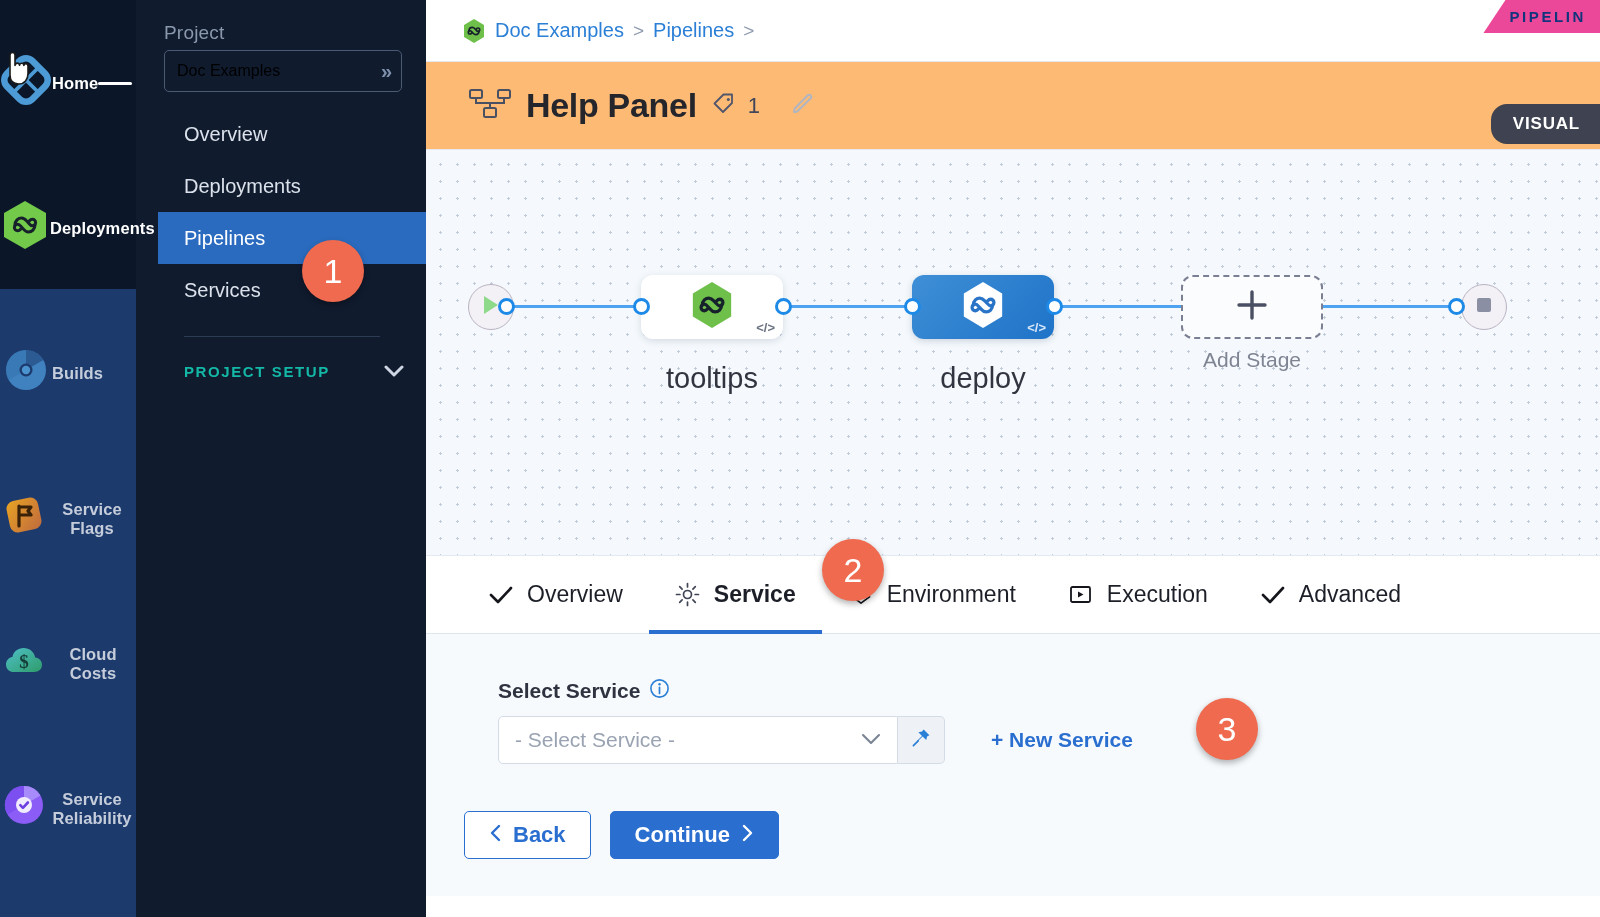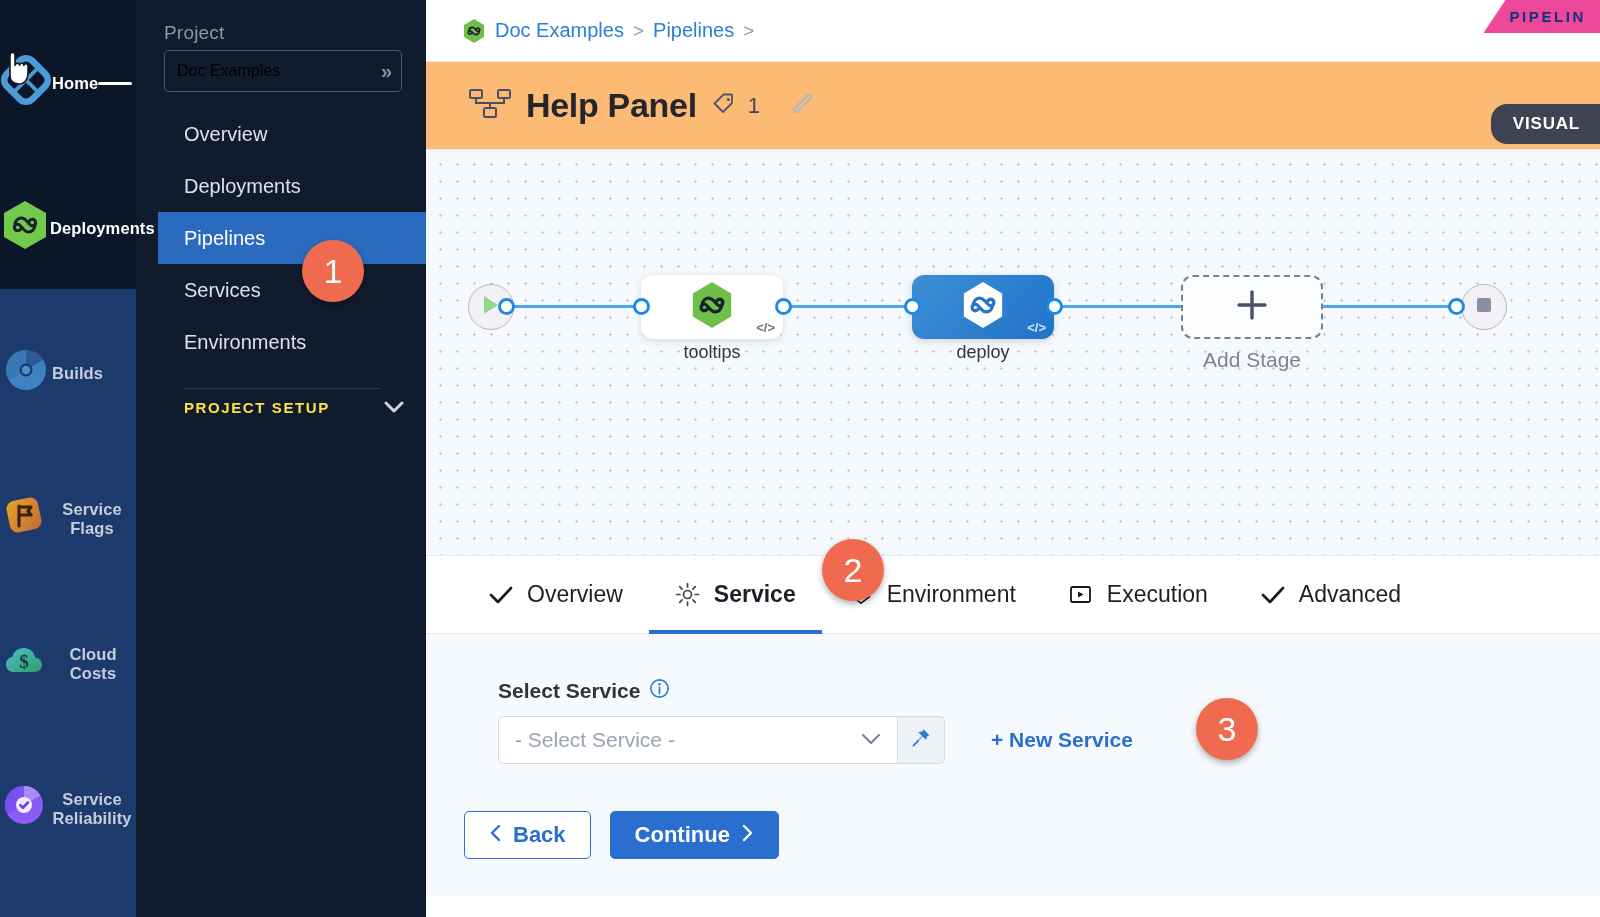--- a/index.html
+++ b/index.html
@@ -41,23 +41,23 @@
   }
   .proj-chev { color: #7e90ab; font-size: 20px; font-weight: bold; letter-spacing:-3px; }
   .nav { margin-top: 16px; }
   .nav-item {
     height: 52px; display: flex; align-items: center; padding-left: 48px;
     color: #dbe2ec; font-size: 20px; cursor: pointer; position: relative;
   }
   .nav-item.active { background: #2a6bbf; color: #fff; margin-left: 22px; padding-left: 26px; }
   .nav-div { height: 1px; background: #2c3b53; margin: 20px 46px 0 48px; }
   .setup {
-    margin-top: 10px; padding-left: 48px; padding-right: 22px;
+    margin-top: 26px; padding-left: 48px; padding-right: 22px;
     display: flex; align-items: center; justify-content: space-between;
-    color: #fde047; font-size: 15px; font-weight: bold; letter-spacing: 1.6px; cursor: pointer;
+    color: #14b8a6; font-size: 15px; font-weight: bold; letter-spacing: 1.6px; cursor: pointer;
   }
 
   
   .main { flex: 1 1 auto; height: 917px; background: #fff; position: relative; overflow: hidden; }
 
   .breadcrumb {
     height: 62px; display: flex; align-items: center; padding-left: 36px; gap: 9px;
     border-bottom: 1px solid #e6eaf0; background: #fff; position: relative;
   }
   .bc-link { color: #2b7fd6; font-size: 20px; cursor: pointer; }
@@ -107,22 +107,22 @@
     position: absolute; top: 125px; width: 142px; height: 64px; border-radius: 12px;
     display: flex; align-items: center; justify-content: center; z-index: 3;
   }
   .stage-white { background: #fff; box-shadow: 0 2px 7px rgba(40,60,90,.16); }
   .stage-blue { background: linear-gradient(135deg,#3e8fd6 0%,#1f73c8 100%); box-shadow: 0 2px 7px rgba(40,60,90,.2); }
   .stage-add {
     background: #fbfcfe; border: 2.6px dashed #7b7f93; box-shadow: none;
   }
   .code-mark { position: absolute; right: 8px; bottom: 4px; font-size: 13px; font-weight: bold; }
   .stage-label {
-    position: absolute; top: 192px; width: 220px; text-align: center;
-    font-size: 18px; color: #32353f;
+    position: absolute; top: 212px; width: 220px; text-align: center;
+    font-size: 29px; color: #32353f;
   }
   .stage-label.muted { color: #7e8492; font-size: 21px; top: 198px; }
 
   
   .tabs {
     height: 78px; background: #fff; display: flex; align-items: center;
     padding-left: 36px; border-bottom: 1px solid #e0e6ee; position: relative;
   }
   .tab {
     display: flex; align-items: center; gap: 13px; height: 78px; cursor: pointer;
@@ -283,23 +283,20 @@
         <span>Overview</span>
       </div>
       <div class="nav-item">
         <span>Deployments</span>
       </div>
       <div class="nav-item active">
         <span>Pipelines</span>
       </div>
       <div class="nav-item">
         <span>Services</span>
-      </div>
-      <div class="nav-item">
-        <span>Environments</span>
       </div>
     </div>
 
     <div class="nav-div"></div>
 
     <div class="setup">
       <span>PROJECT SETUP</span>
       <span>
         <svg width="20" height="12" viewBox="0 0 20 12">
             <path d="M2 2l8 8 8-8" fill="none" stroke="#cdd6e2" stroke-width="3" stroke-linecap="round" stroke-linejoin="round"></path>

